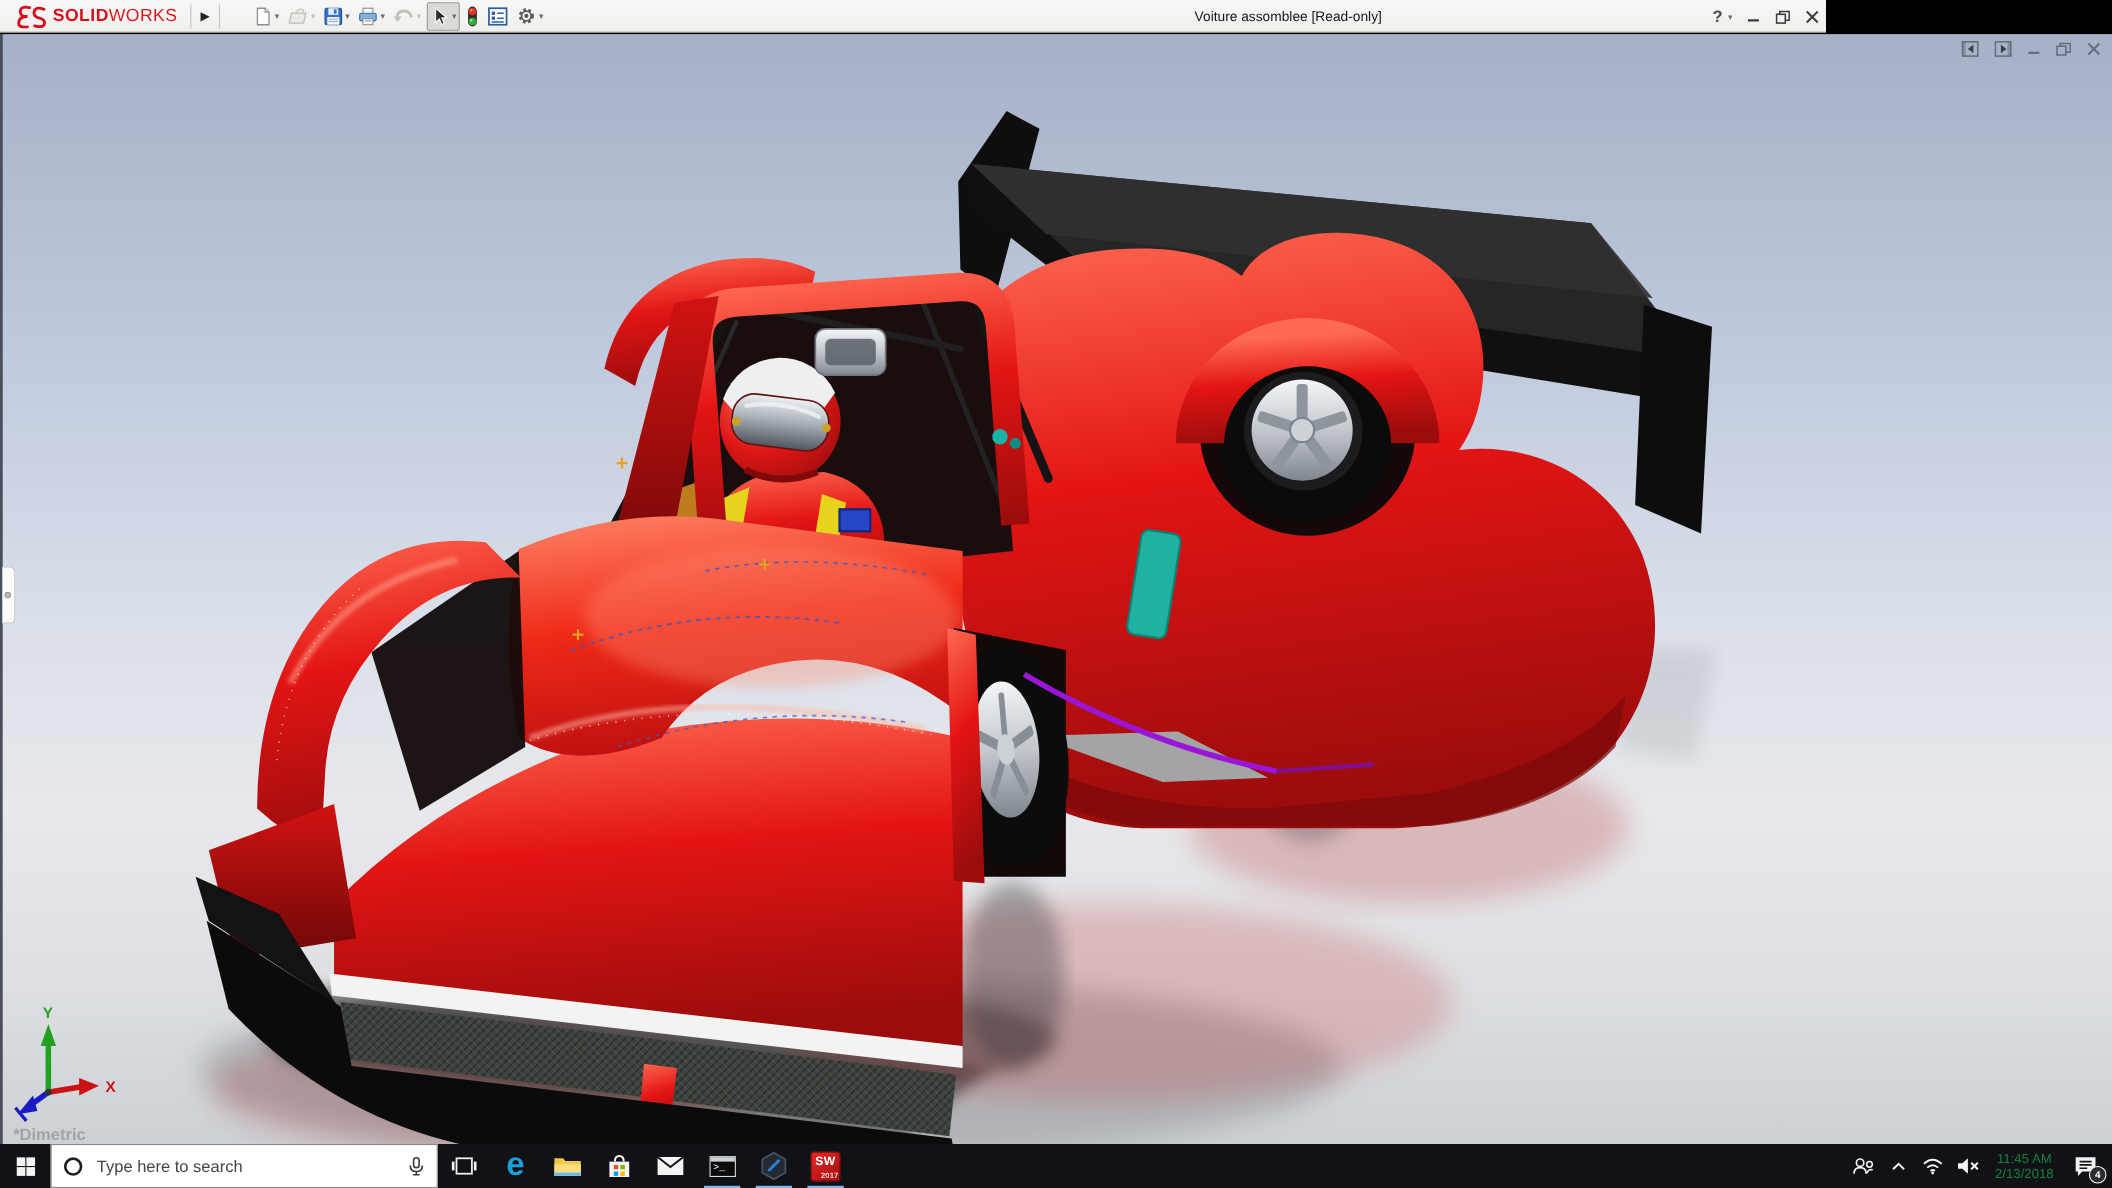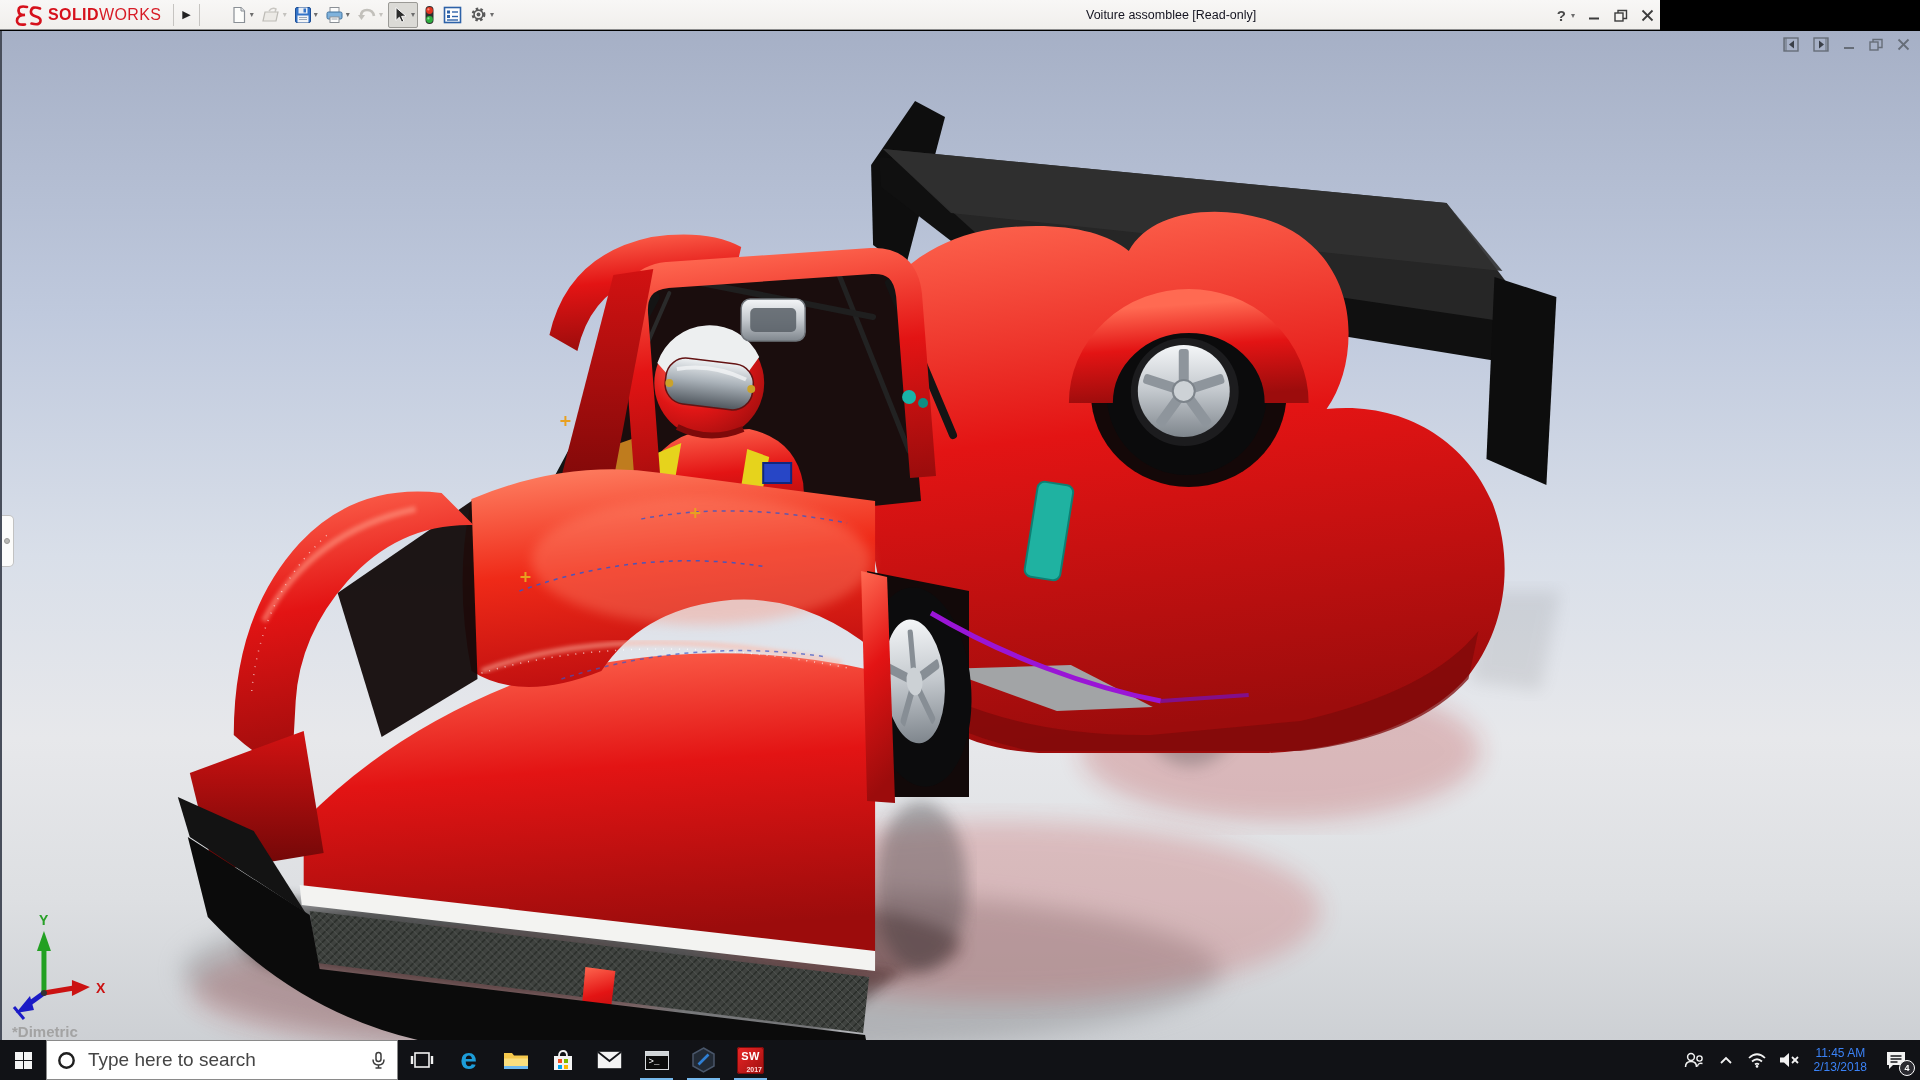--- a/index.html
+++ b/index.html
@@ -37,38 +37,38 @@
   .left-tab .dot{position:absolute;left:2px;top:22px;width:6px;height:6px;border-radius:50%;
     background:#b9b9b6;border:1px solid #9a9a97;box-sizing:border-box;}
   .view-label{position:absolute;left:10px;bottom:0px;font-size:15px;font-weight:700;color:#a3a3a3;}
 
   
   .taskbar{position:absolute;bottom:0;left:0;width:1920px;height:40px;background:#111216;
     display:flex;align-items:center;}
   .tb-start{width:46px;height:40px;display:flex;align-items:center;justify-content:center;}
   .searchbox{width:352px;height:40px;background:#ffffff;border:1px solid #8a8a8a;box-sizing:border-box;
     display:flex;align-items:center;gap:10px;padding:0 10px;}
-  .searchbox input{flex:1;border:none;outline:none;font-size:19px;color:#333;background:transparent;
+  .searchbox input{flex:1;border:none;outline:none;font-size:15px;color:#333;background:transparent;
     font-family:"Liberation Sans",sans-serif;}
   .searchbox input::placeholder{color:#454545;opacity:1;}
   .tb-apps{display:flex;height:40px;}
   .tb-app{position:relative;width:47px;height:40px;display:flex;align-items:center;justify-content:center;}
   .runbar{position:absolute;bottom:0;left:7px;right:7px;height:2px;background:#76b9ed;}
   .edge-e{font-size:30px;font-weight:700;color:#1d9dd9;line-height:1;margin-top:-3px;}
   .cmd-icon{position:relative;width:24px;height:19px;background:#0b0b0b;border:1px solid #d9dcdf;box-sizing:border-box;}
   .cmd-icon .bar{position:absolute;top:0;left:0;right:0;height:4px;background:#cfd3d6;}
   .cmd-icon .pr{position:absolute;left:3px;top:6px;font-size:9px;color:#fff;font-family:"Liberation Mono",monospace;line-height:1;}
   .sw-icon{position:relative;width:27px;height:27px;border-radius:3px;
     background:linear-gradient(135deg,#ec2727,#9c0f0f);box-shadow:inset 0 0 0 1px #7c0b0b;}
   .sw-icon .sw{position:absolute;top:3px;left:0;right:0;text-align:center;font-size:11px;font-weight:800;
     color:#fff;letter-spacing:.5px;}
   .sw-icon .yr{position:absolute;bottom:1px;right:2px;font-size:7px;color:#ffd9d9;font-weight:700;}
   .tray{margin-left:auto;display:flex;align-items:center;height:40px;padding-right:4px;}
   .tray-item{height:40px;display:flex;align-items:center;justify-content:center;}
-  .clock{font-size:12px;color:#3b82f6;text-align:center;line-height:14px;margin:12px 9px;white-space:nowrap;}
+  .clock{font-size:12px;color:#15803d;text-align:center;line-height:14px;margin:12px 9px;white-space:nowrap;}
   .action-wrap{position:relative;width:40px;height:40px;display:flex;align-items:center;justify-content:center;}
   .badge{position:absolute;right:1px;bottom:4px;width:16px;height:16px;border-radius:50%;
     background:#2b2b31;border:1.5px solid #fff;box-sizing:border-box;display:flex;align-items:center;
     justify-content:center;font-size:9px;color:#fff;font-weight:700;}
 </style>
 </head>
 <body>
 
 <div class="screen">
 

